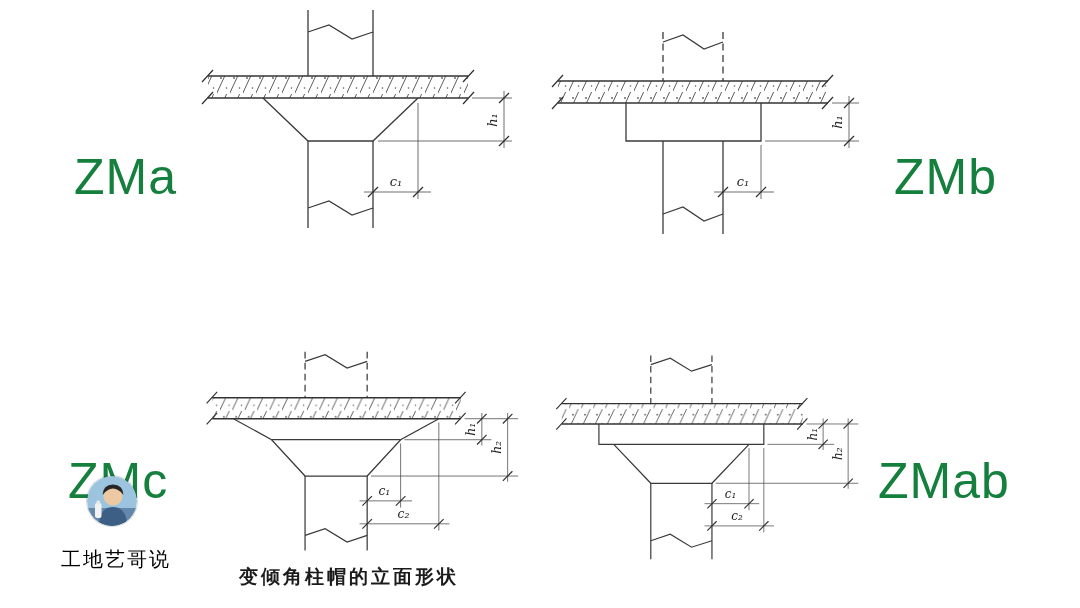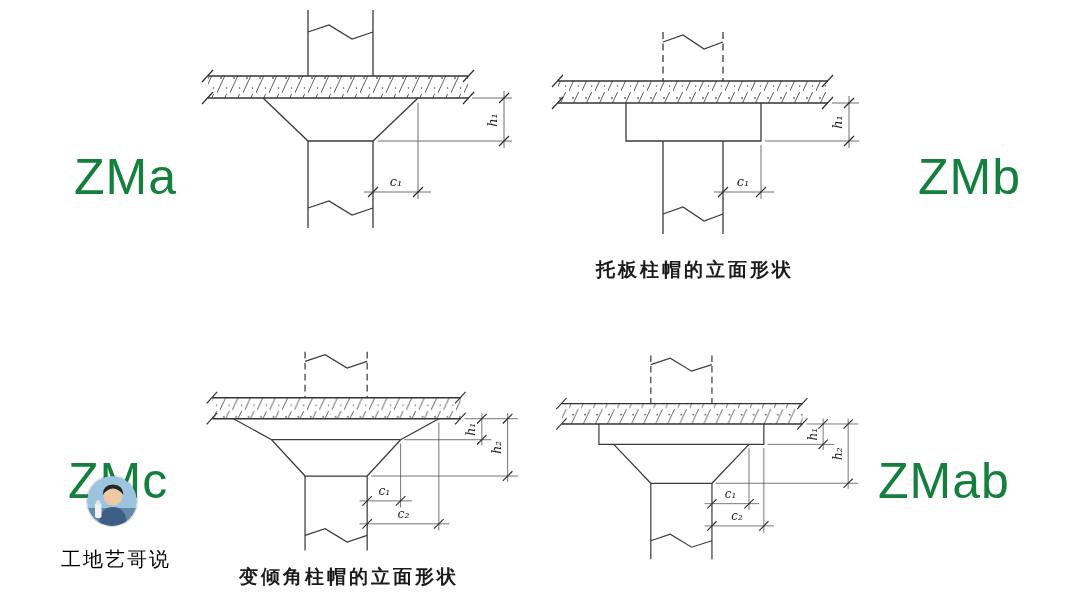--- a/index.html
+++ b/index.html
@@ -49,21 +49,21 @@
     letter-spacing: 2px;
     font-family: "Liberation Sans", sans-serif;
   }
 </style>
 </head>
 <body>
 
 <div class="canvas">
 
   <div class="big-label" style="left:74px; top:152px;">ZMa</div>
-  <div class="big-label" style="left:894px; top:152px;margin-left:24px;">ZMb</div>
+  <div class="big-label" style="left:894px; top:152px;">ZMb</div>
   <div class="big-label" style="left:68px; top:456px;">ZMc</div>
   <div class="big-label" style="left:878px; top:456px;">ZMab</div>
 
   <div class="diagram" style="left:178px; top:6px;">
     <svg width="340" height="240" viewBox="0 0 340 240">
       <defs>
         <pattern id="hatch-a" width="13" height="22" patternUnits="userSpaceOnUse">
           <line x1="-2" y1="25" x2="11" y2="-3" stroke="#4a4a4a" stroke-width="0.9"></line>
           <circle cx="4" cy="6" r="0.9" fill="#5a5a5a"></circle>
           <circle cx="9.5" cy="16" r="0.8" fill="#5a5a5a"></circle>
@@ -150,21 +150,20 @@
       </g>
       <g>
         <line class="thin" x1="218" y1="119" x2="218" y2="173"></line>
         <line class="thin" x1="171" y1="166" x2="231" y2="166"></line>
         <line class="tick" x1="175" y1="171" x2="185" y2="161"></line>
         <line class="tick" x1="213" y1="171" x2="223" y2="161"></line>
         <text class="dim" x="200" y="160" text-anchor="middle">c₁</text>
       </g>
     </svg>
   </div>
-  <div class="caption" style="left:545px; top:257px; width:300px;">托板柱帽的立面形状</div>
 
   <div class="diagram" style="left:195px; top:348px;">
     <svg width="330" height="215" viewBox="0 0 345 225">
       <defs>
         <pattern id="hatch-c" width="13" height="22" patternUnits="userSpaceOnUse">
           <line x1="-2" y1="25" x2="11" y2="-3" stroke="#4a4a4a" stroke-width="0.9"></line>
           <circle cx="4" cy="6" r="0.9" fill="#5a5a5a"></circle>
           <circle cx="9.5" cy="16" r="0.8" fill="#5a5a5a"></circle>
         </pattern>
       </defs>

